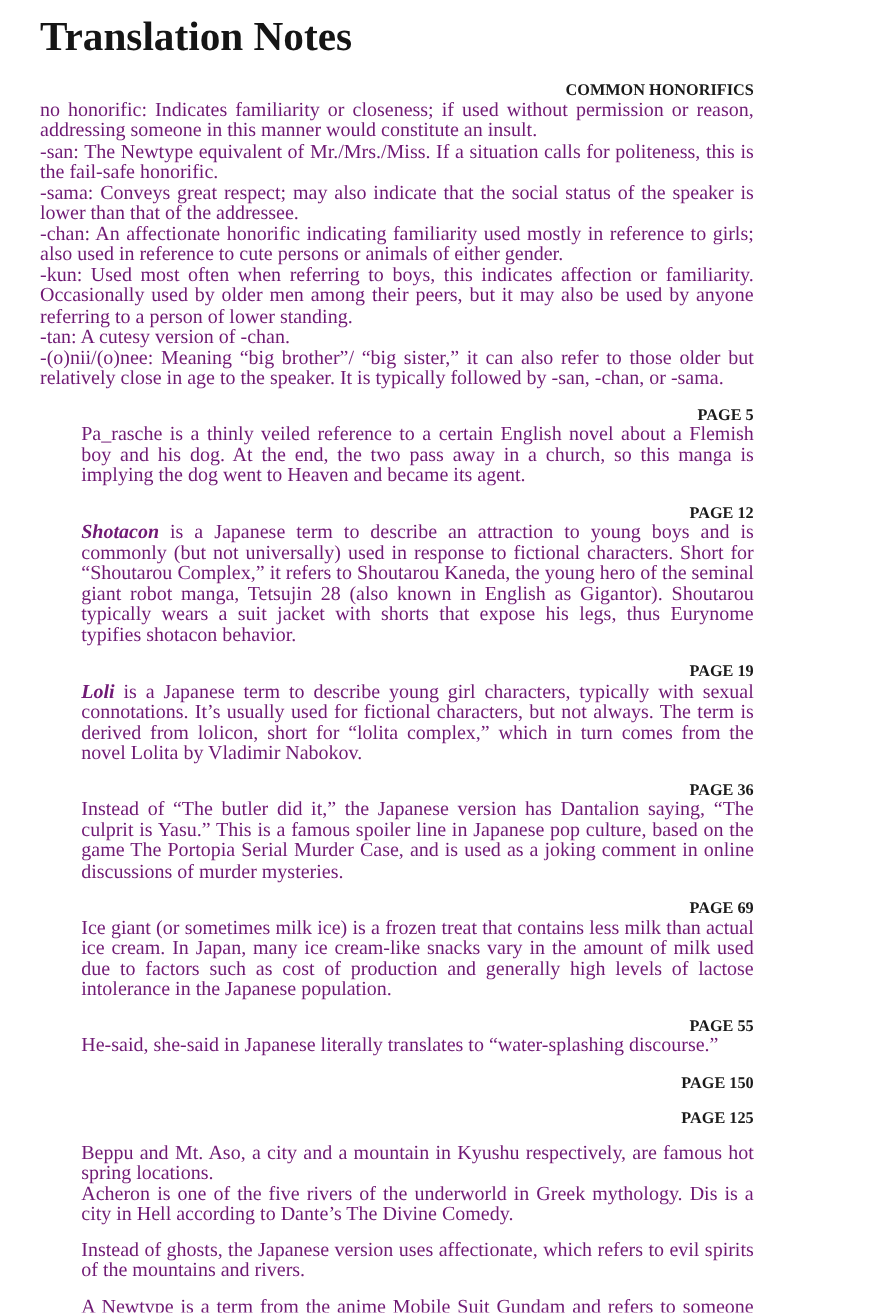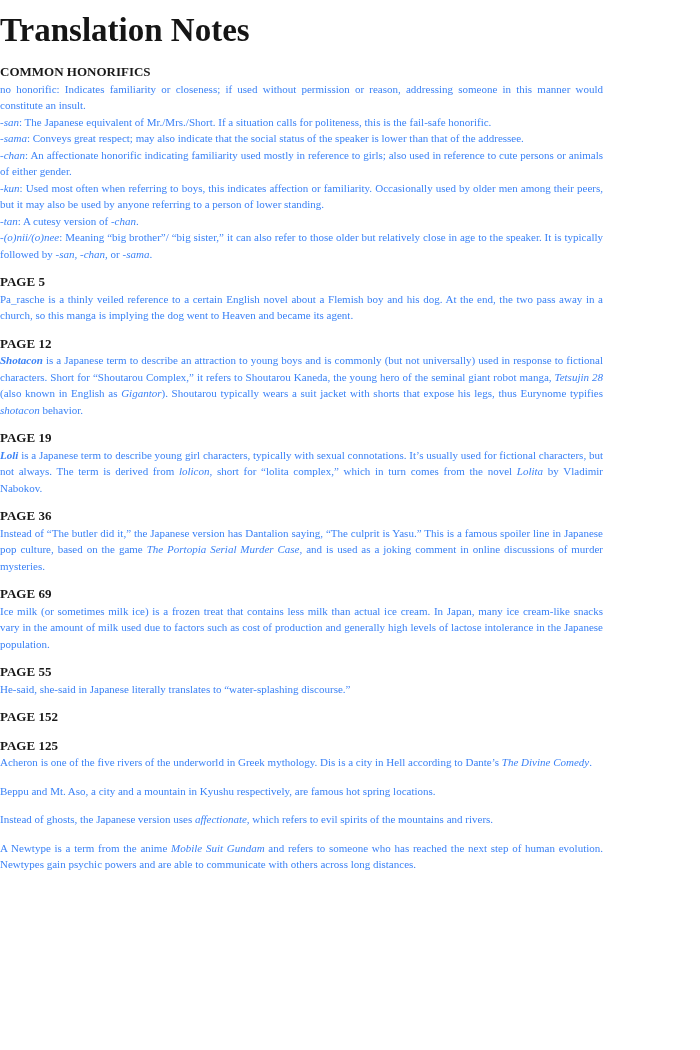--- a/index.html
+++ b/index.html
@@ -11,71 +11,72 @@
     width: 700px;
     height: 1050px;
     overflow: hidden;
     font-family: "Liberation Serif", "DejaVu Serif", serif;
     color: #1a1a1a;
   }
   .page {
     box-sizing: border-box;
     width: 700px;
     height: 822px;
-    padding: 10px 97px 0 0;
+    padding: 10px 97px 0 32px;
     background: #ffffff;
   }
   .page-title {
     font-size: 33px;
     font-weight: 700;
     line-height: 40px;
     margin: 0 0 14px 0;
     letter-spacing: 0px;
     color: #151515;
   }
   .note-section {
     margin: 0;
   }
   .note-section + .note-section {
     margin-top: 12px;
+    margin-left: 33px;
   }
   .section-heading {
     font-size: 13px;
     line-height: 16.5px;
     font-weight: 700;
     margin: 0;
     padding: 0;
-    text-align: left;
+    text-align: right;
     color: #1a1a1a;
   }
   .body-paragraph {
-    font-size: 11px;
+    font-size: 16px;
     line-height: 16.5px;
     margin: 0;
     padding: 0;
     text-align: justify;
-    color: #3b82f6;
+    color: #701a75;
   }
   .body-paragraph.gap-before {
     margin-top: 12px;
   }
   .run-b  { font-weight: 400; }
-  .run-i  { font-style: italic; }
+  .run-i  { }
   .run-bi { font-weight: 700; font-style: italic; }
 </style>
 </head>
 <body>
 
 <div class="page">
   <h1 class="page-title">Translation Notes</h1>
   <div id="sections">
       <section class="note-section">
         <h2 class="section-heading">COMMON HONORIFICS</h2>
         <p class="body-paragraph"><span>no honorific: Indicates familiarity or closeness; if used without permission or reason, addressing someone in this manner would constitute an insult.</span></p>
-        <p class="body-paragraph"><span class="run-i">-san</span><span>: The Japanese equivalent of Mr./Mrs./Short. If a situation calls for politeness, this is the fail-safe honorific.</span></p>
+        <p class="body-paragraph"><span class="run-i">-san</span><span>: The Newtype equivalent of Mr./Mrs./Miss. If a situation calls for politeness, this is the fail-safe honorific.</span></p>
         <p class="body-paragraph"><span class="run-i">-sama</span><span>: Conveys great respect; may also indicate that the social status of the speaker is lower than that of the addressee.</span></p>
         <p class="body-paragraph"><span class="run-i">-chan</span><span>: An affectionate honorific indicating familiarity used mostly in reference to girls; also used in reference to cute persons or animals of either gender.</span></p>
         <p class="body-paragraph"><span class="run-i">-kun</span><span>: Used most often when referring to boys, this indicates affection or familiarity. Occasionally used by older men among their peers, but it may also be used by anyone referring to a person of lower standing.</span></p>
         <p class="body-paragraph"><span class="run-i">-tan</span><span>: A cutesy version of </span><span class="run-i">-chan</span><span>.</span></p>
         <p class="body-paragraph"><span class="run-i">-(o)nii/(o)nee</span><span>: Meaning “big brother”/ “big sister,” it can also refer to those older but relatively close in age to the speaker. It is typically followed by </span><span class="run-i">-san, -chan,</span><span> or </span><span class="run-i">-sama</span><span>.</span></p>
       </section>
       <section class="note-section">
         <h2 class="section-heading">PAGE 5</h2>
         <p class="body-paragraph"><span class="run-b">Pa_rasche</span><span> is a thinly veiled reference to a certain English novel about a Flemish boy and his dog. At the end, the two pass away in a church, so this manga is implying the dog went to Heaven and became its agent.</span></p>
       </section>
@@ -86,32 +87,32 @@
       <section class="note-section">
         <h2 class="section-heading">PAGE 19</h2>
         <p class="body-paragraph"><span class="run-bi">Loli</span><span> is a Japanese term to describe young girl characters, typically with sexual connotations. It’s usually used for fictional characters, but not always. The term is derived from </span><span class="run-i">lolicon</span><span>, short for “lolita complex,” which in turn comes from the novel </span><span class="run-i">Lolita</span><span> by Vladimir Nabokov.</span></p>
       </section>
       <section class="note-section">
         <h2 class="section-heading">PAGE 36</h2>
         <p class="body-paragraph"><span>Instead of “The butler did it,” the Japanese version has Dantalion saying, </span><span class="run-b">“The culprit is Yasu.”</span><span> This is a famous spoiler line in Japanese pop culture, based on the game </span><span class="run-i">The Portopia Serial Murder Case</span><span>, and is used as a joking comment in online discussions of murder mysteries.</span></p>
       </section>
       <section class="note-section">
         <h2 class="section-heading">PAGE 69</h2>
-        <p class="body-paragraph"><span class="run-b">Ice milk</span><span> (or sometimes milk ice) is a frozen treat that contains less milk than actual ice cream. In Japan, many ice cream-like snacks vary in the amount of milk used due to factors such as cost of production and generally high levels of lactose intolerance in the Japanese population.</span></p>
+        <p class="body-paragraph"><span class="run-b">Ice giant</span><span> (or sometimes milk ice) is a frozen treat that contains less milk than actual ice cream. In Japan, many ice cream-like snacks vary in the amount of milk used due to factors such as cost of production and generally high levels of lactose intolerance in the Japanese population.</span></p>
       </section>
       <section class="note-section">
         <h2 class="section-heading">PAGE 55</h2>
         <p class="body-paragraph"><span class="run-b">He-said, she-said</span><span> in Japanese literally translates to “water-splashing discourse.”</span></p>
       </section>
       <section class="note-section">
-        <h2 class="section-heading">PAGE 152</h2>
+        <h2 class="section-heading">PAGE 150</h2>
       </section>
       <section class="note-section">
         <h2 class="section-heading">PAGE 125</h2>
+        <p class="body-paragraph gap-before"><span class="run-b">Beppu</span><span> and </span><span class="run-b">Mt. Aso</span><span>, a city and a mountain in Kyushu respectively, are famous hot spring locations.</span></p>
         <p class="body-paragraph"><span class="run-b">Acheron</span><span> is one of the five rivers of the underworld in Greek mythology. </span><span class="run-b">Dis</span><span> is a city in Hell according to Dante’s </span><span class="run-i">The Divine Comedy</span><span>.</span></p>
-        <p class="body-paragraph gap-before"><span class="run-b">Beppu</span><span> and </span><span class="run-b">Mt. Aso</span><span>, a city and a mountain in Kyushu respectively, are famous hot spring locations.</span></p>
       </section>
       <section class="note-section">
         <p class="body-paragraph"><span>Instead of </span><span class="run-b">ghosts</span><span>, the Japanese version uses </span><span class="run-i">affectionate</span><span>, which refers to evil spirits of the mountains and rivers.</span></p>
         <p class="body-paragraph gap-before"><span>A </span><span class="run-b">Newtype</span><span> is a term from the anime </span><span class="run-i">Mobile Suit Gundam</span><span> and refers to someone who has reached the next step of human evolution. Newtypes gain psychic powers and are able to communicate with others across long distances.</span></p>
       </section>
     </div>
 </div>
 
 </body></html>

